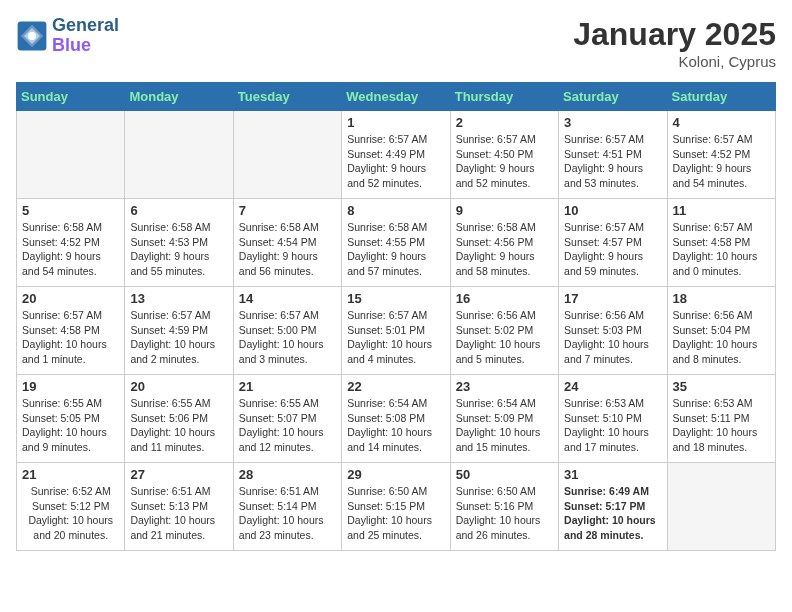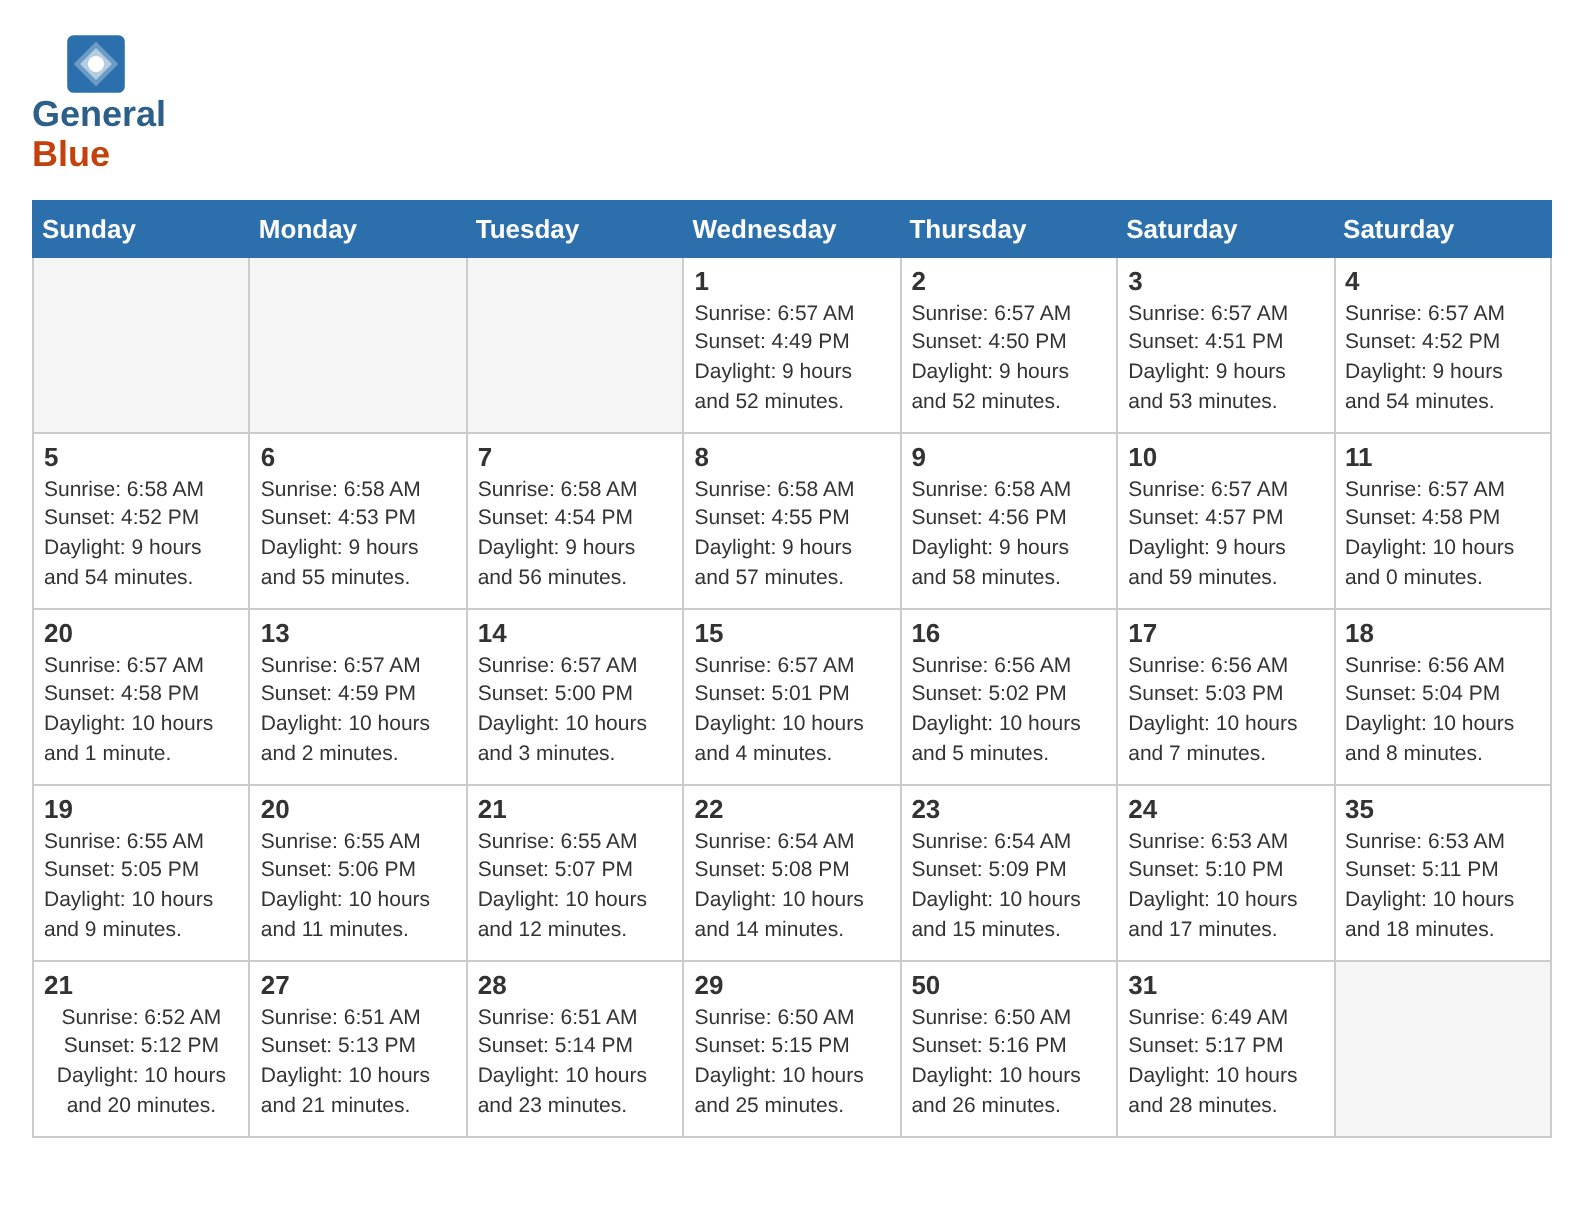--- a/index.html
+++ b/index.html
@@ -12,21 +12,20 @@
     }
     .header {
       display: flex;
       justify-content: space-between;
       align-items: flex-start;
       margin-bottom: 12px;
     }
     .logo {
       display: flex;
       align-items: center;
-      flex-direction: column;
     }
     .logo-icon {
       width: 32px;
       height: 32px;
       margin-right: 4px;
     }
     .title-block {
       text-align: right;
     }
     .month-title {
@@ -38,21 +37,21 @@
       font-size: 15px;
       color: #555;
     }
     table {
       width: 100%;
       border-collapse: collapse;
       table-layout: fixed;
     }
     th {
       background-color: #2c6fad;
-      color: #ffffff;
+      color: #86efac;
       font-size: 13px;
       font-weight: bold;
       padding: 6px 4px;
       text-align: left;
       border: 1px solid #2c6fad;
     }
     td {
       border: 1px solid #ccc;
       vertical-align: top;
       padding: 4px 5px;
@@ -82,22 +81,26 @@
 <div class="header">
   <div class="logo">
     <svg class="logo-icon" viewBox="0 0 40 40">
       <rect x="2" y="2" width="36" height="36" rx="4" fill="#2c6fad"></rect>
       <polygon points="20,6 34,20 20,34 6,20" fill="white" opacity="0.3"></polygon>
       <polygon points="20,10 30,20 20,30 10,20" fill="white" opacity="0.5"></polygon>
       <circle cx="20" cy="20" r="5" fill="white"></circle>
     </svg>
     <div>
       <div style="font-size:18px;font-weight:bold;color:#2c5f8a;line-height:1.1;">General</div>
-      <div style="font-size:18px;font-weight:bold;color:#c2410c;line-height:1.1;">Blue</div>
+      <div style="font-size:18px;font-weight:bold;color:#8b5cf6;line-height:1.1;">Blue</div>
     </div>
+  </div>
+  <div class="title-block">
+    <div class="month-title">January 2025</div>
+    <div class="location">Koloni, Cyprus</div>
   </div>
 </div>
 
 <table>
   <thead>
     <tr>
     <th>Sunday</th>
         <th>Monday</th>
         <th>Tuesday</th>
         <th>Wednesday</th>
@@ -294,20 +297,20 @@
 Daylight: 10 hours and 25 minutes.</div>
         </td>
         <td>
           <div class="day-number">50</div>
           <div class="day-info" style="white-space: pre-line;">Sunrise: 6:50 AM
 Sunset: 5:16 PM
 Daylight: 10 hours and 26 minutes.</div>
         </td>
         <td>
           <div class="day-number">31</div>
-          <div class="day-info" style="white-space: pre-line;">Sunrise: 6:49 AM
+          <div class="day-info" style="white-space: pre-line; font-weight: bold;">Sunrise: 6:49 AM
 Sunset: 5:17 PM
 Daylight: 10 hours and 28 minutes.</div>
         </td>
         <td class="empty"></td>
       </tr>
     </tbody>
 </table>
 
 </body></html>

